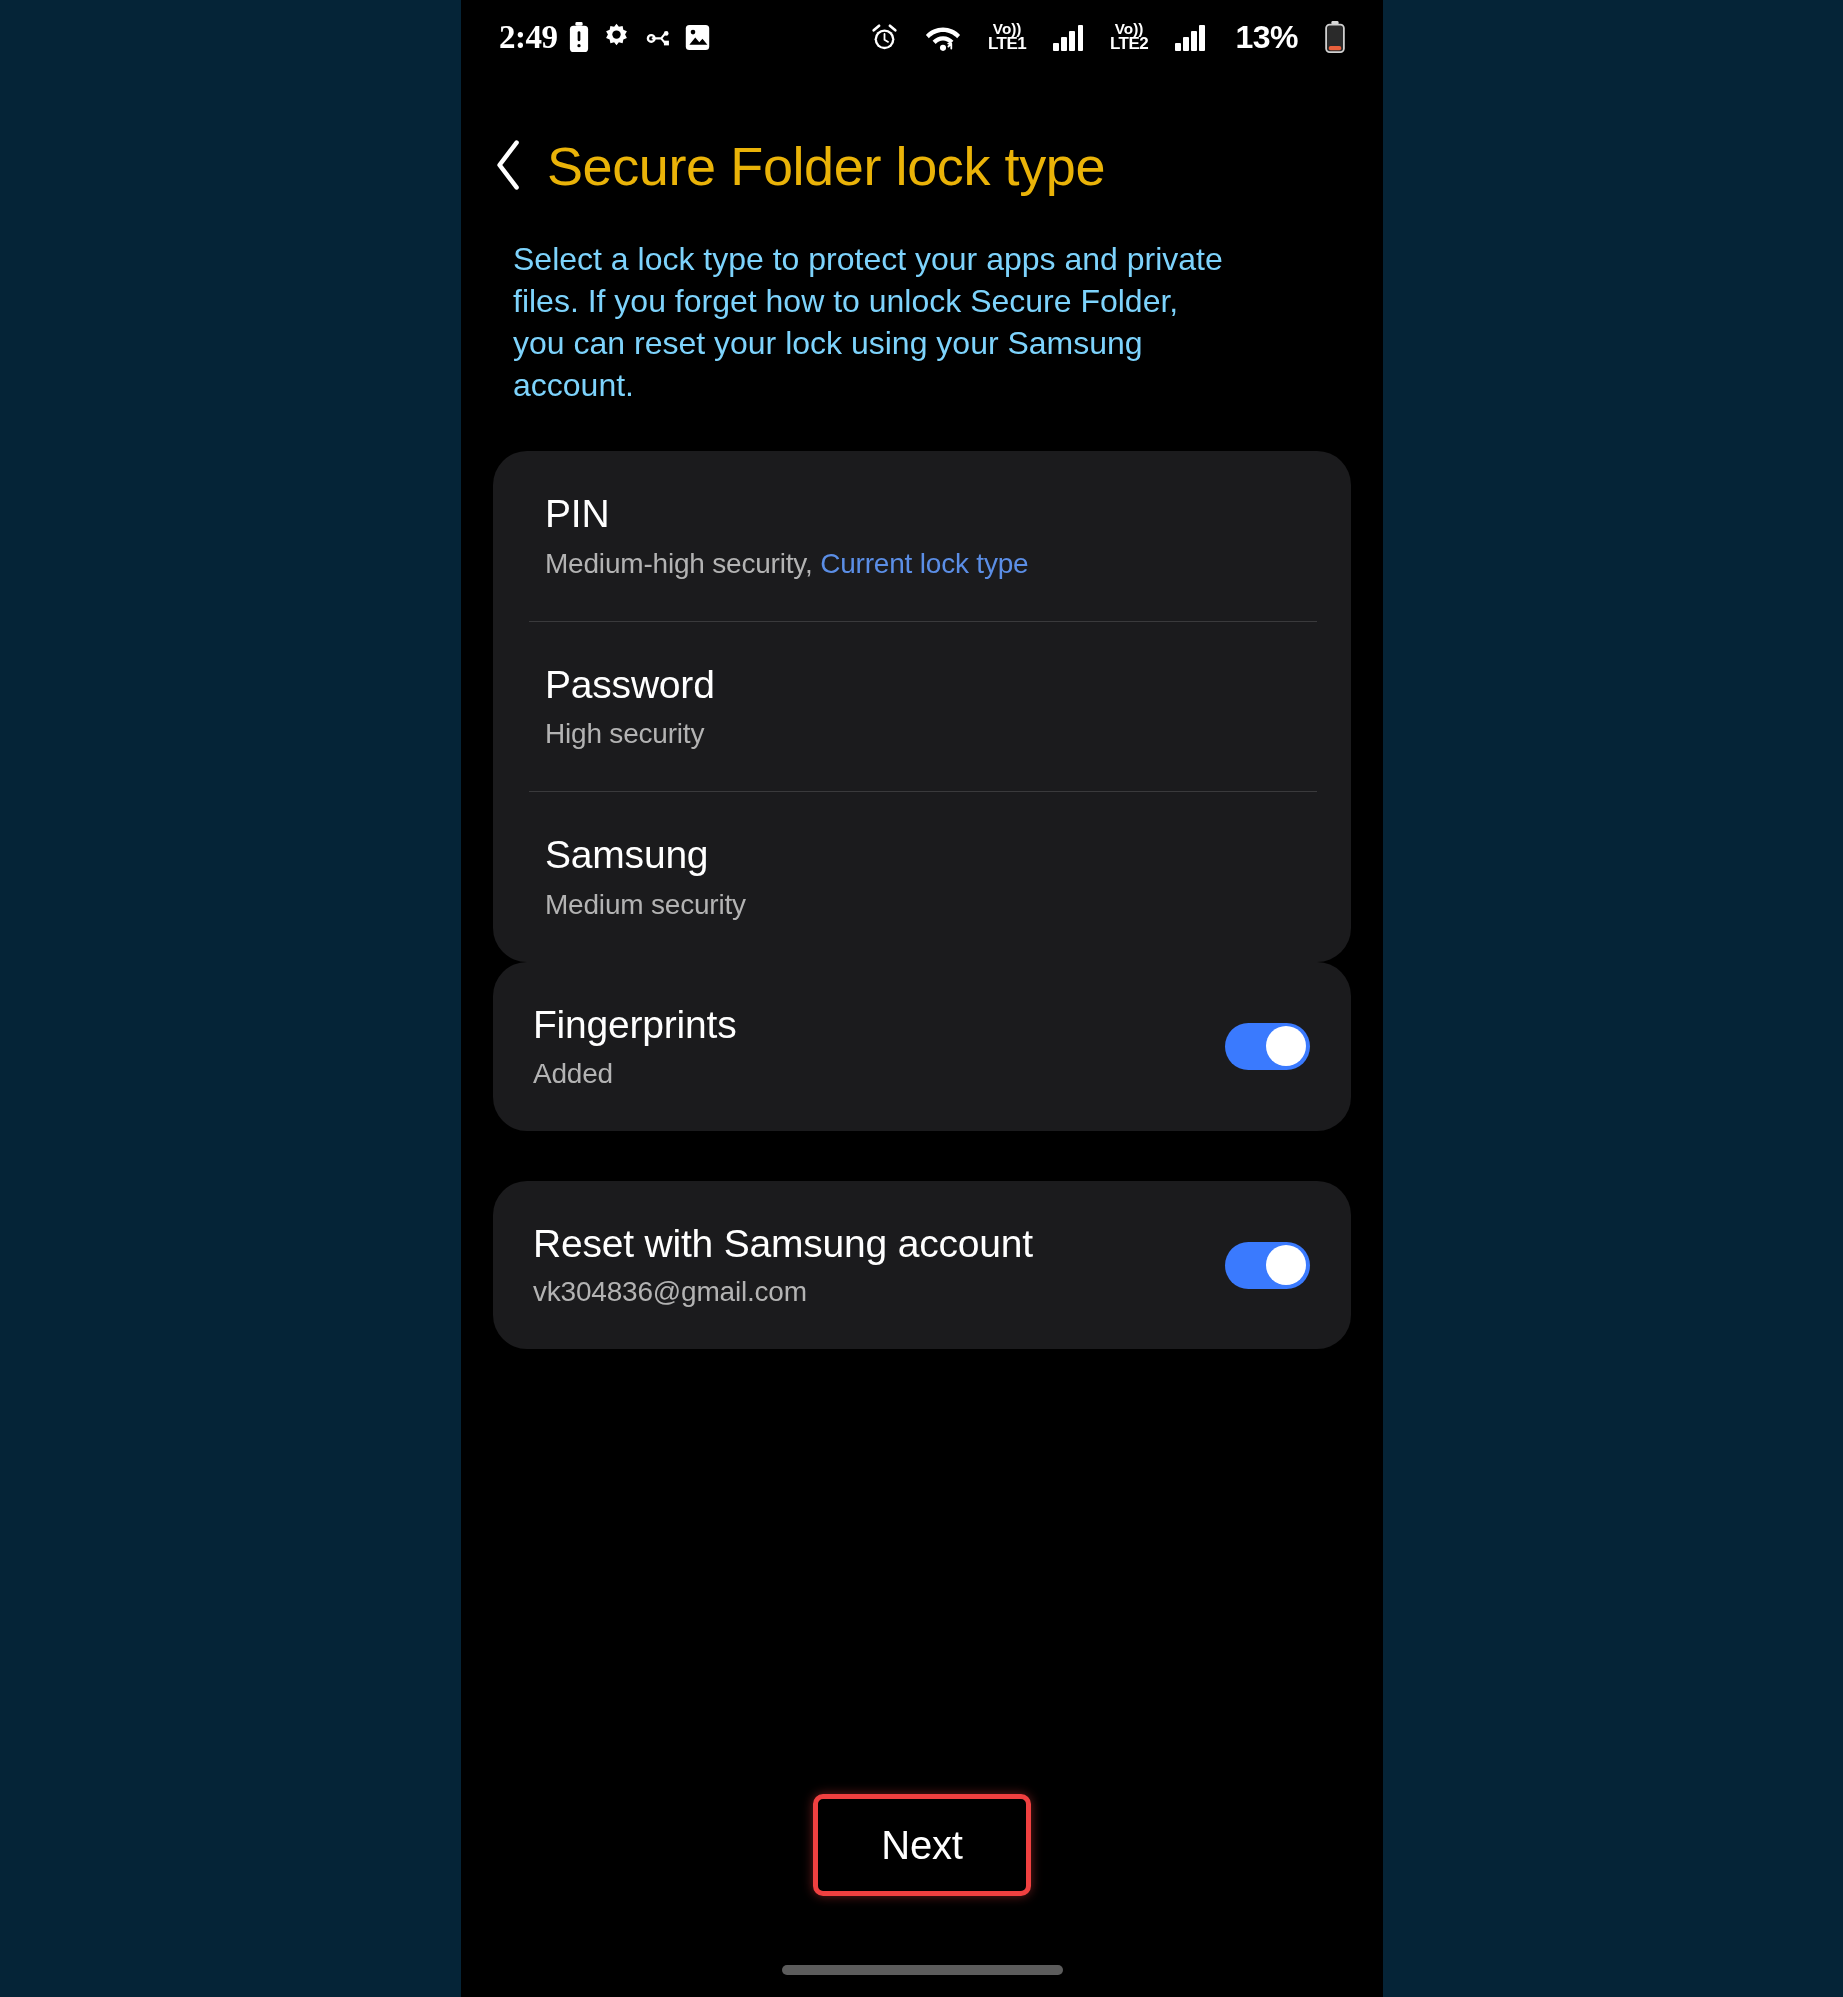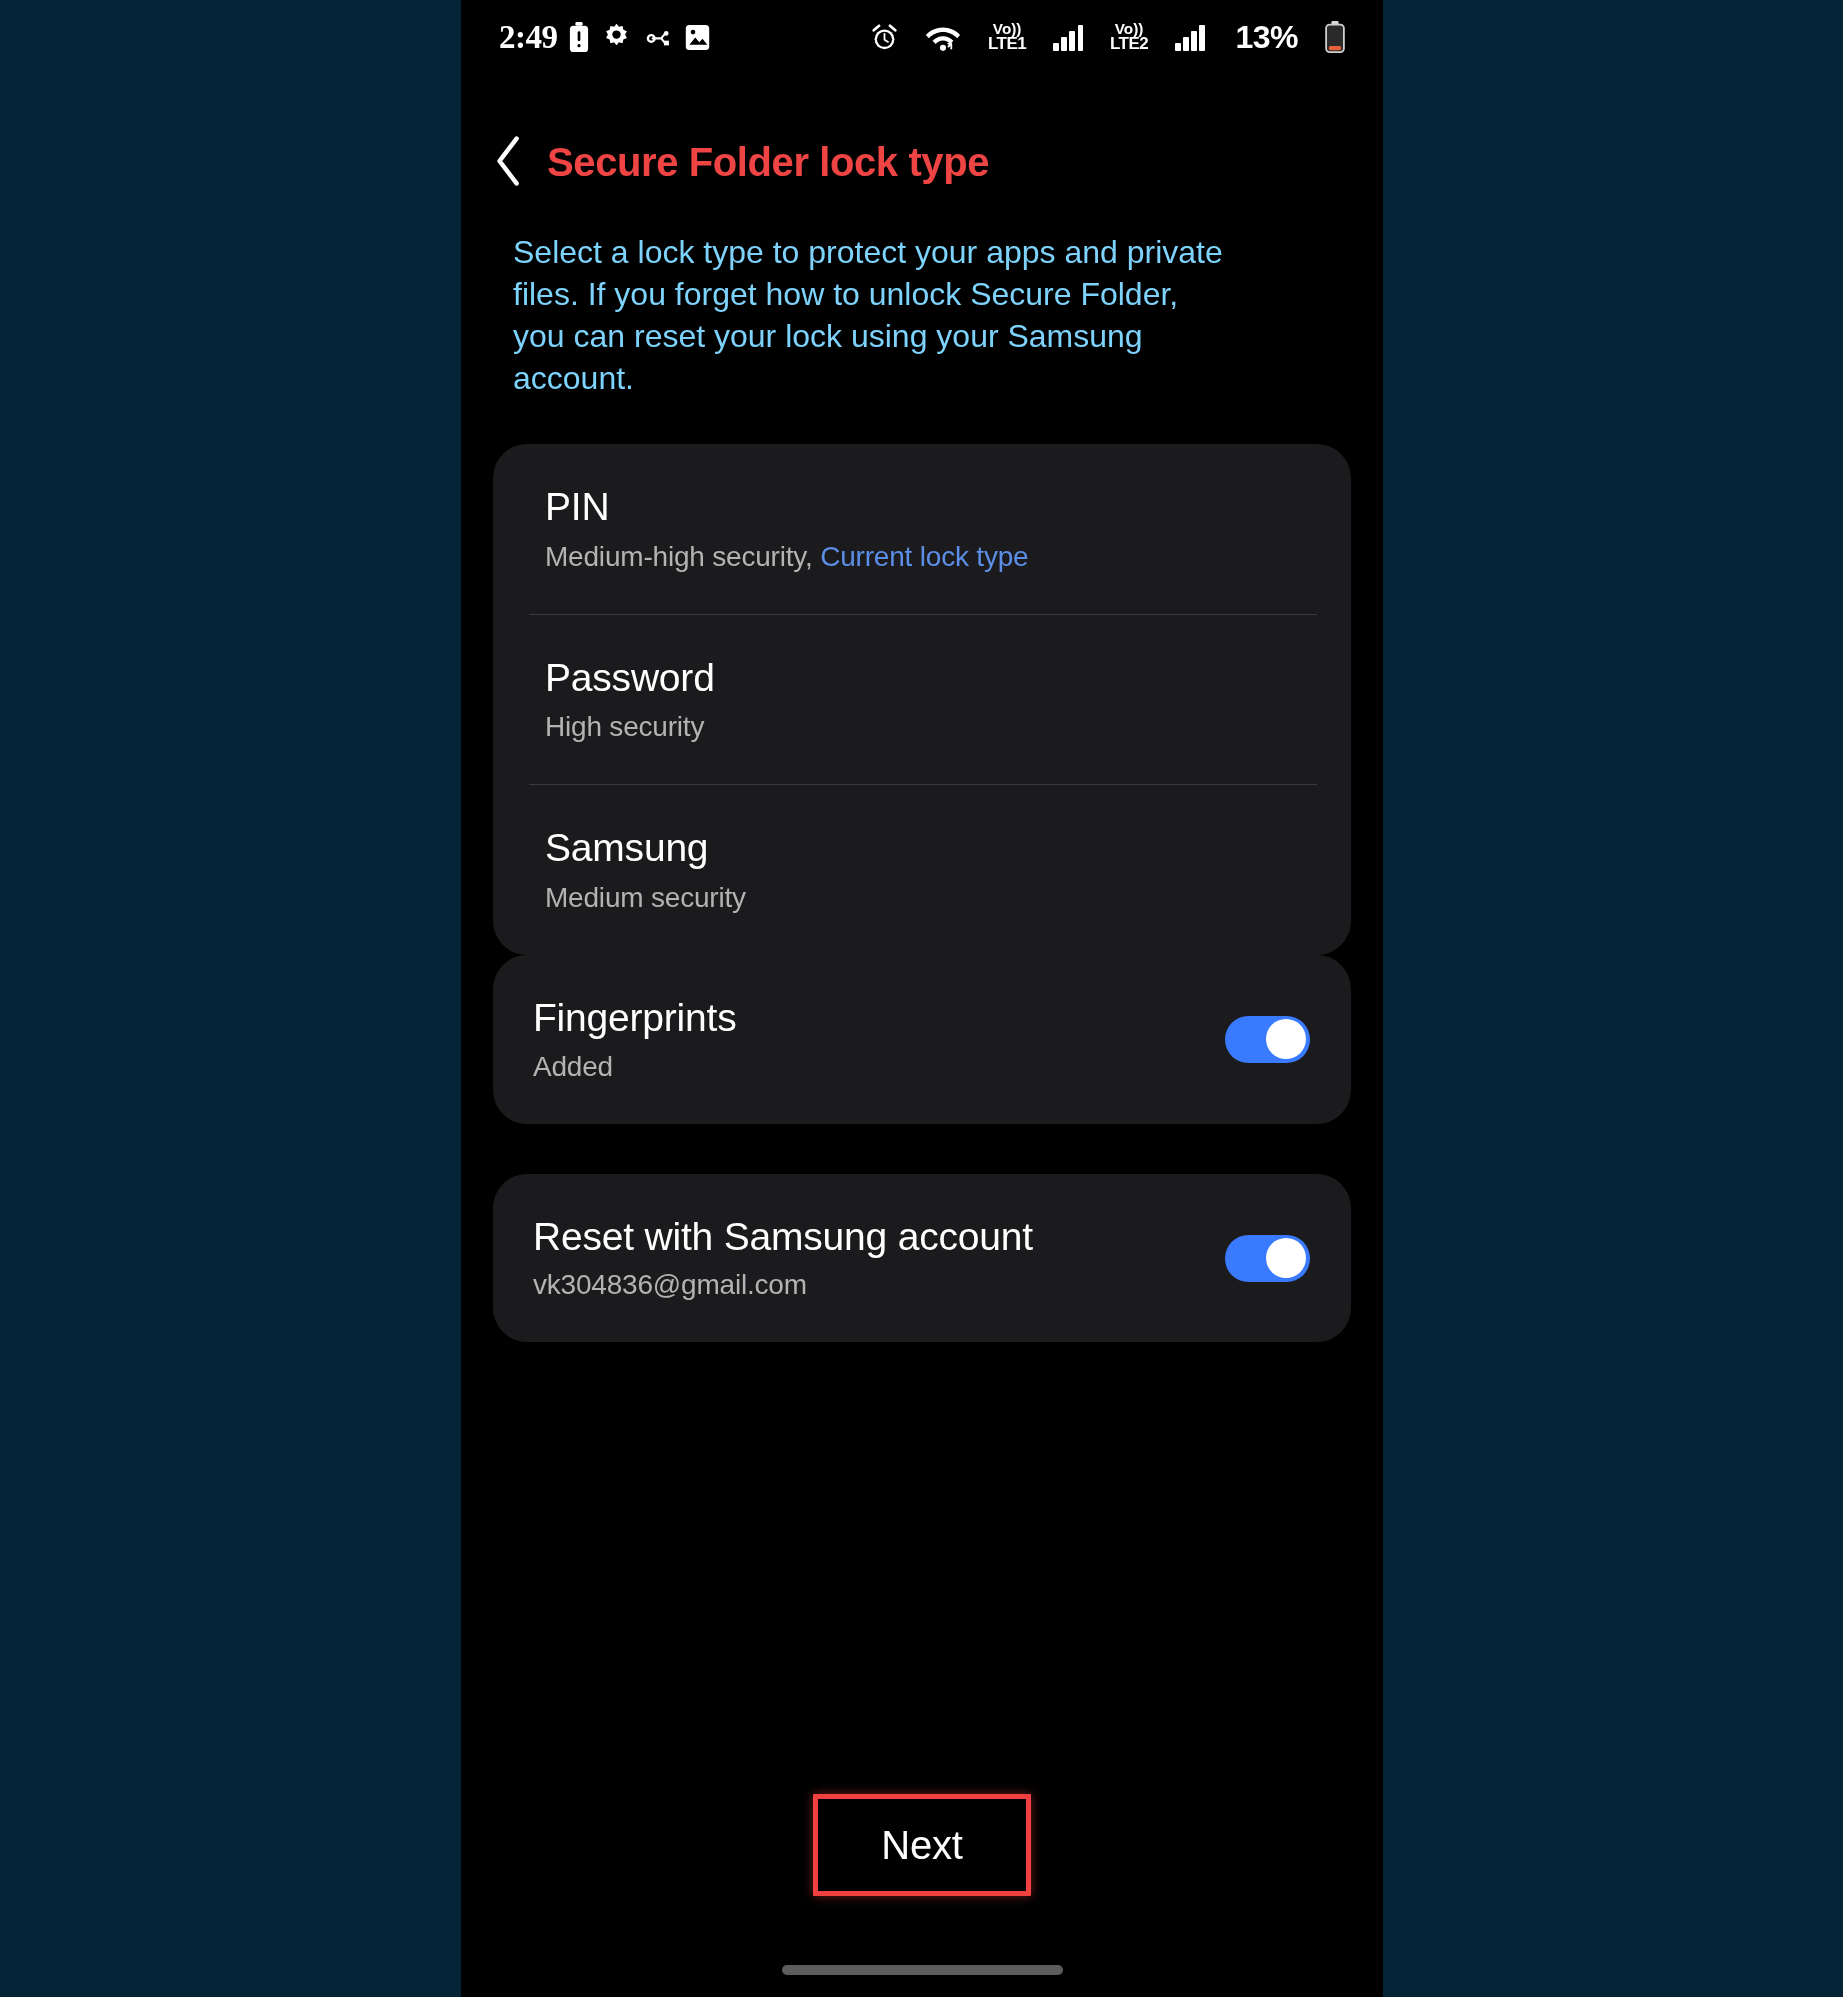--- a/index.html
+++ b/index.html
@@ -81,23 +81,23 @@
   }
   .back-btn {
     width: 77px;
     display: flex;
     align-items: center;
     justify-content: center;
     margin-left: 9px;
     cursor: pointer;
   }
   .page-title {
-    font-size: 40px;
-    font-weight: 700;
-    color: #ef4444;
+    font-size: 54px;
+    font-weight: 400;
+    color: #eab308;
     letter-spacing: -0.4px;
   }
 
   
   .description {
     color: #7dd3fc;
     font-size: 32px;
     line-height: 42px;
     padding: 41px 47px 0 52px;
     max-width: 810px;
@@ -191,21 +191,21 @@
 
   .footer {
     display: flex;
     justify-content: center;
     align-items: center;
     padding-bottom: 47px;
     flex: none;
   }
   .next-wrap {
     border: 5.4px solid #f04040;
-    border-radius: 1px;
+    border-radius: 10px;
     padding: 23.4px 63px;
     background: #000;
     cursor: pointer;
     box-shadow: 0 0 10.8px rgba(240,64,64,0.45);
   }
   .next-label {
     font-size: 40px;
     color: #ffffff;
     font-weight: 400;
     letter-spacing: -0.2px;

